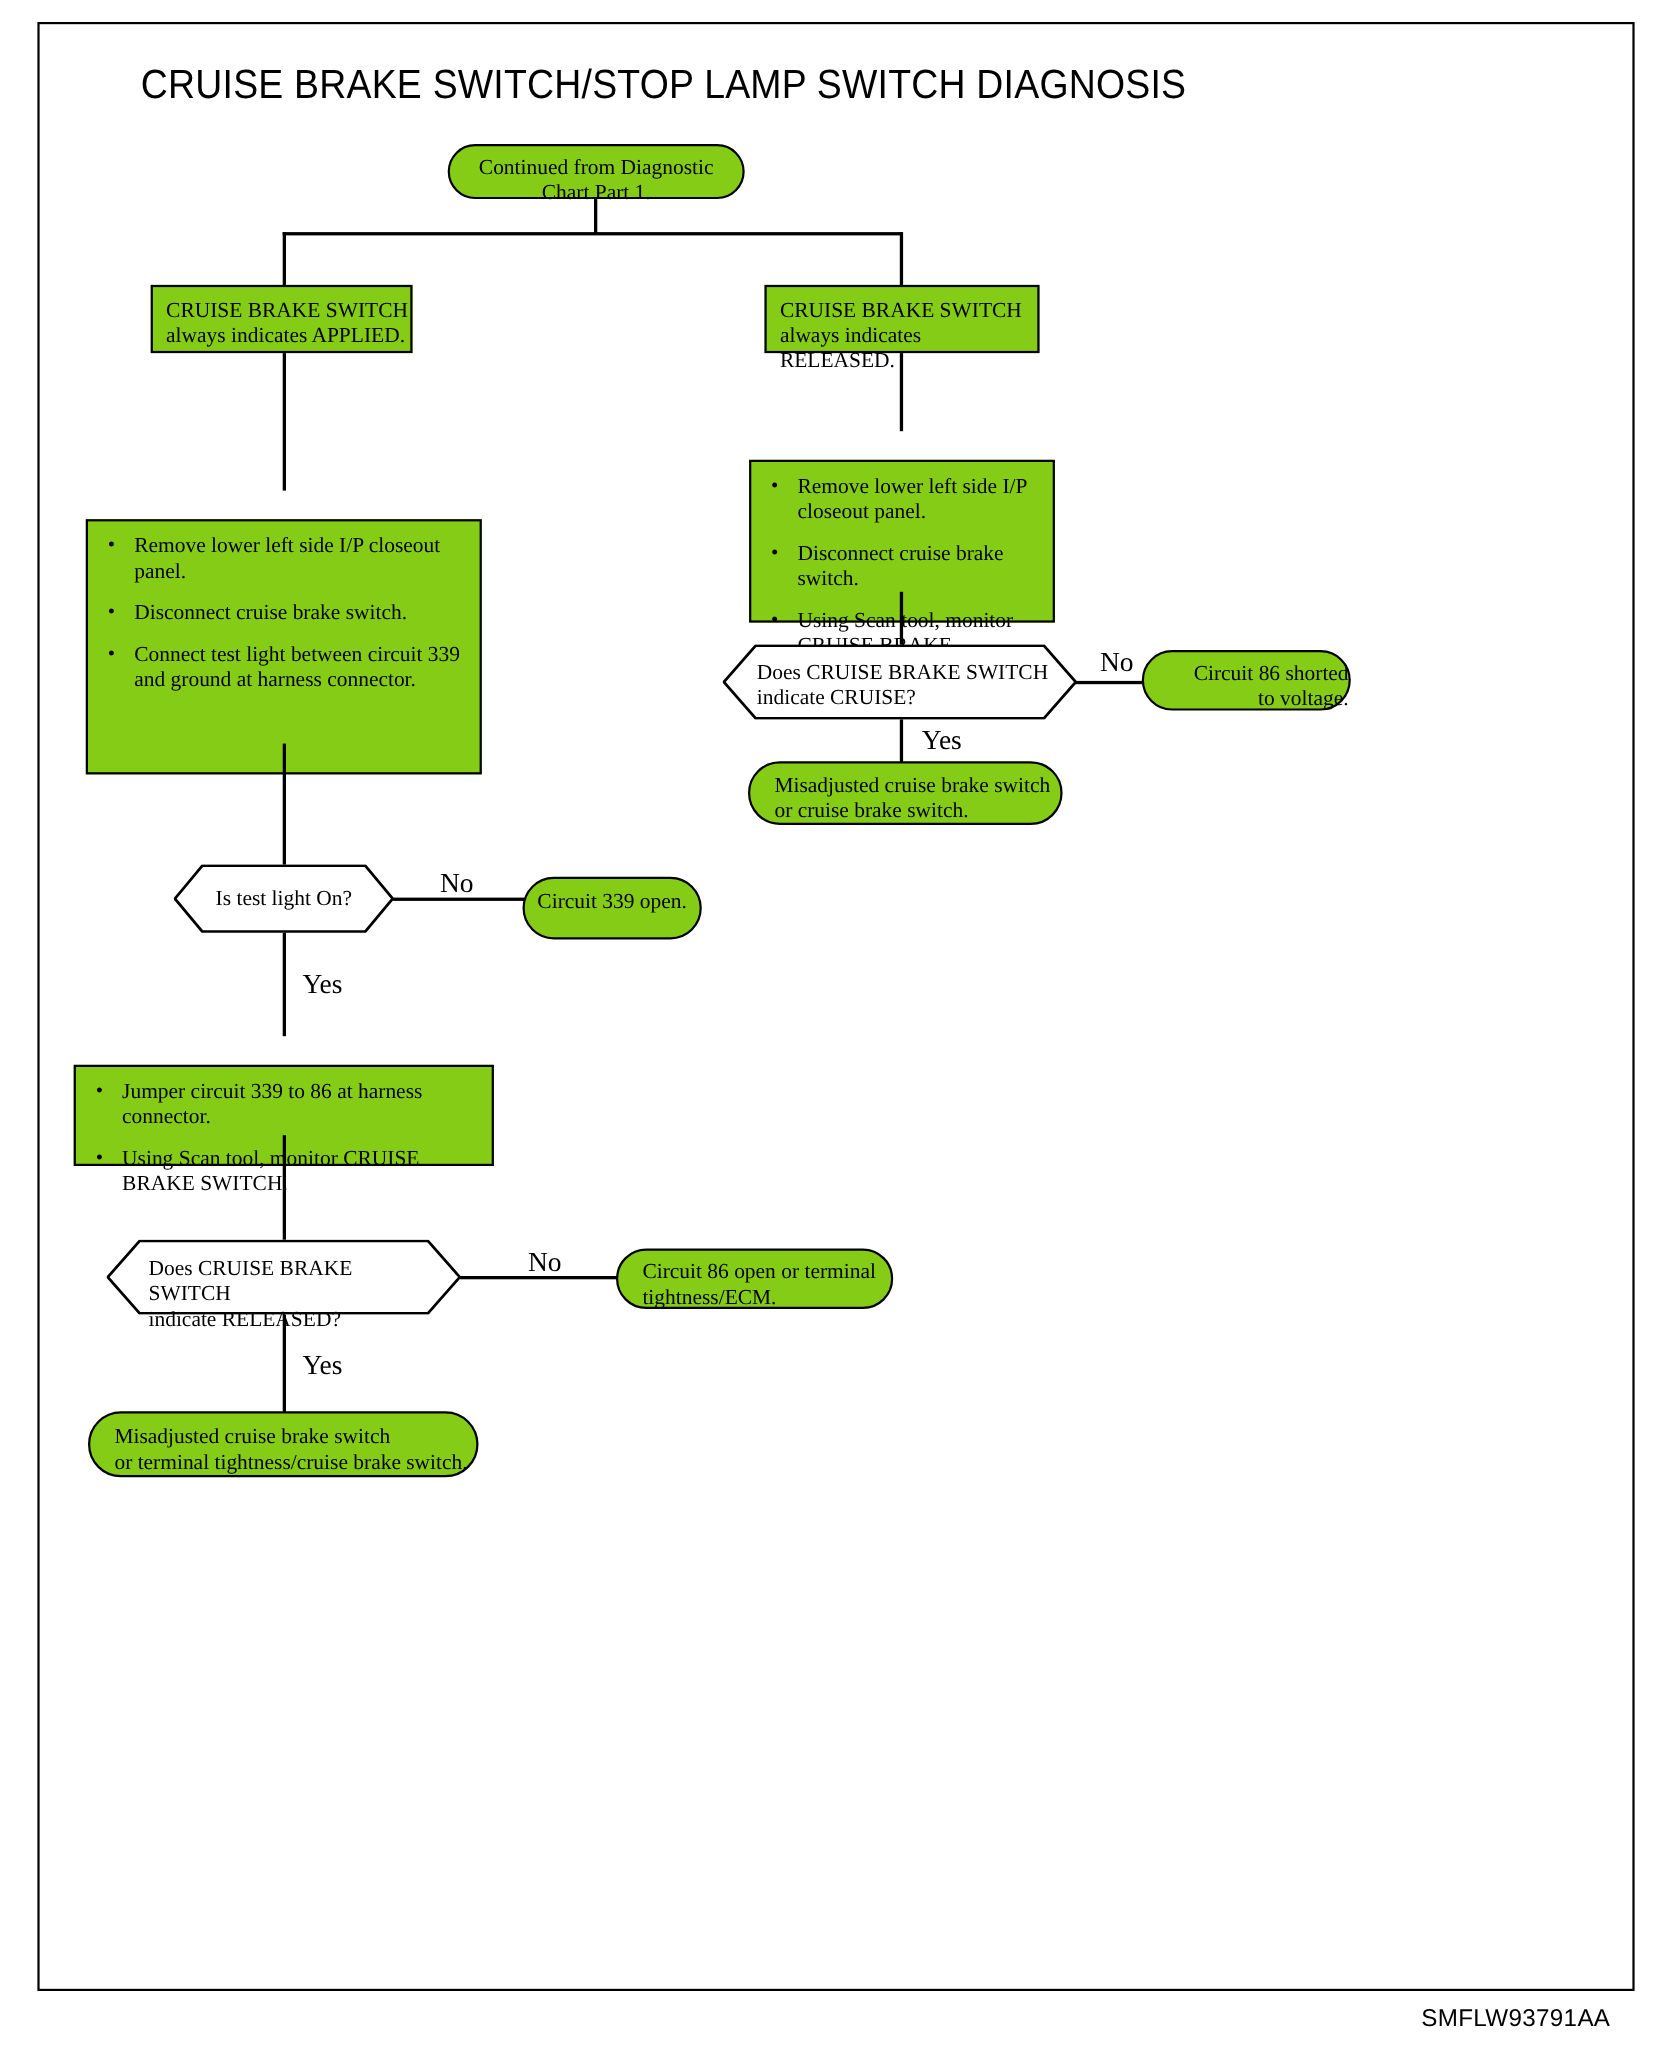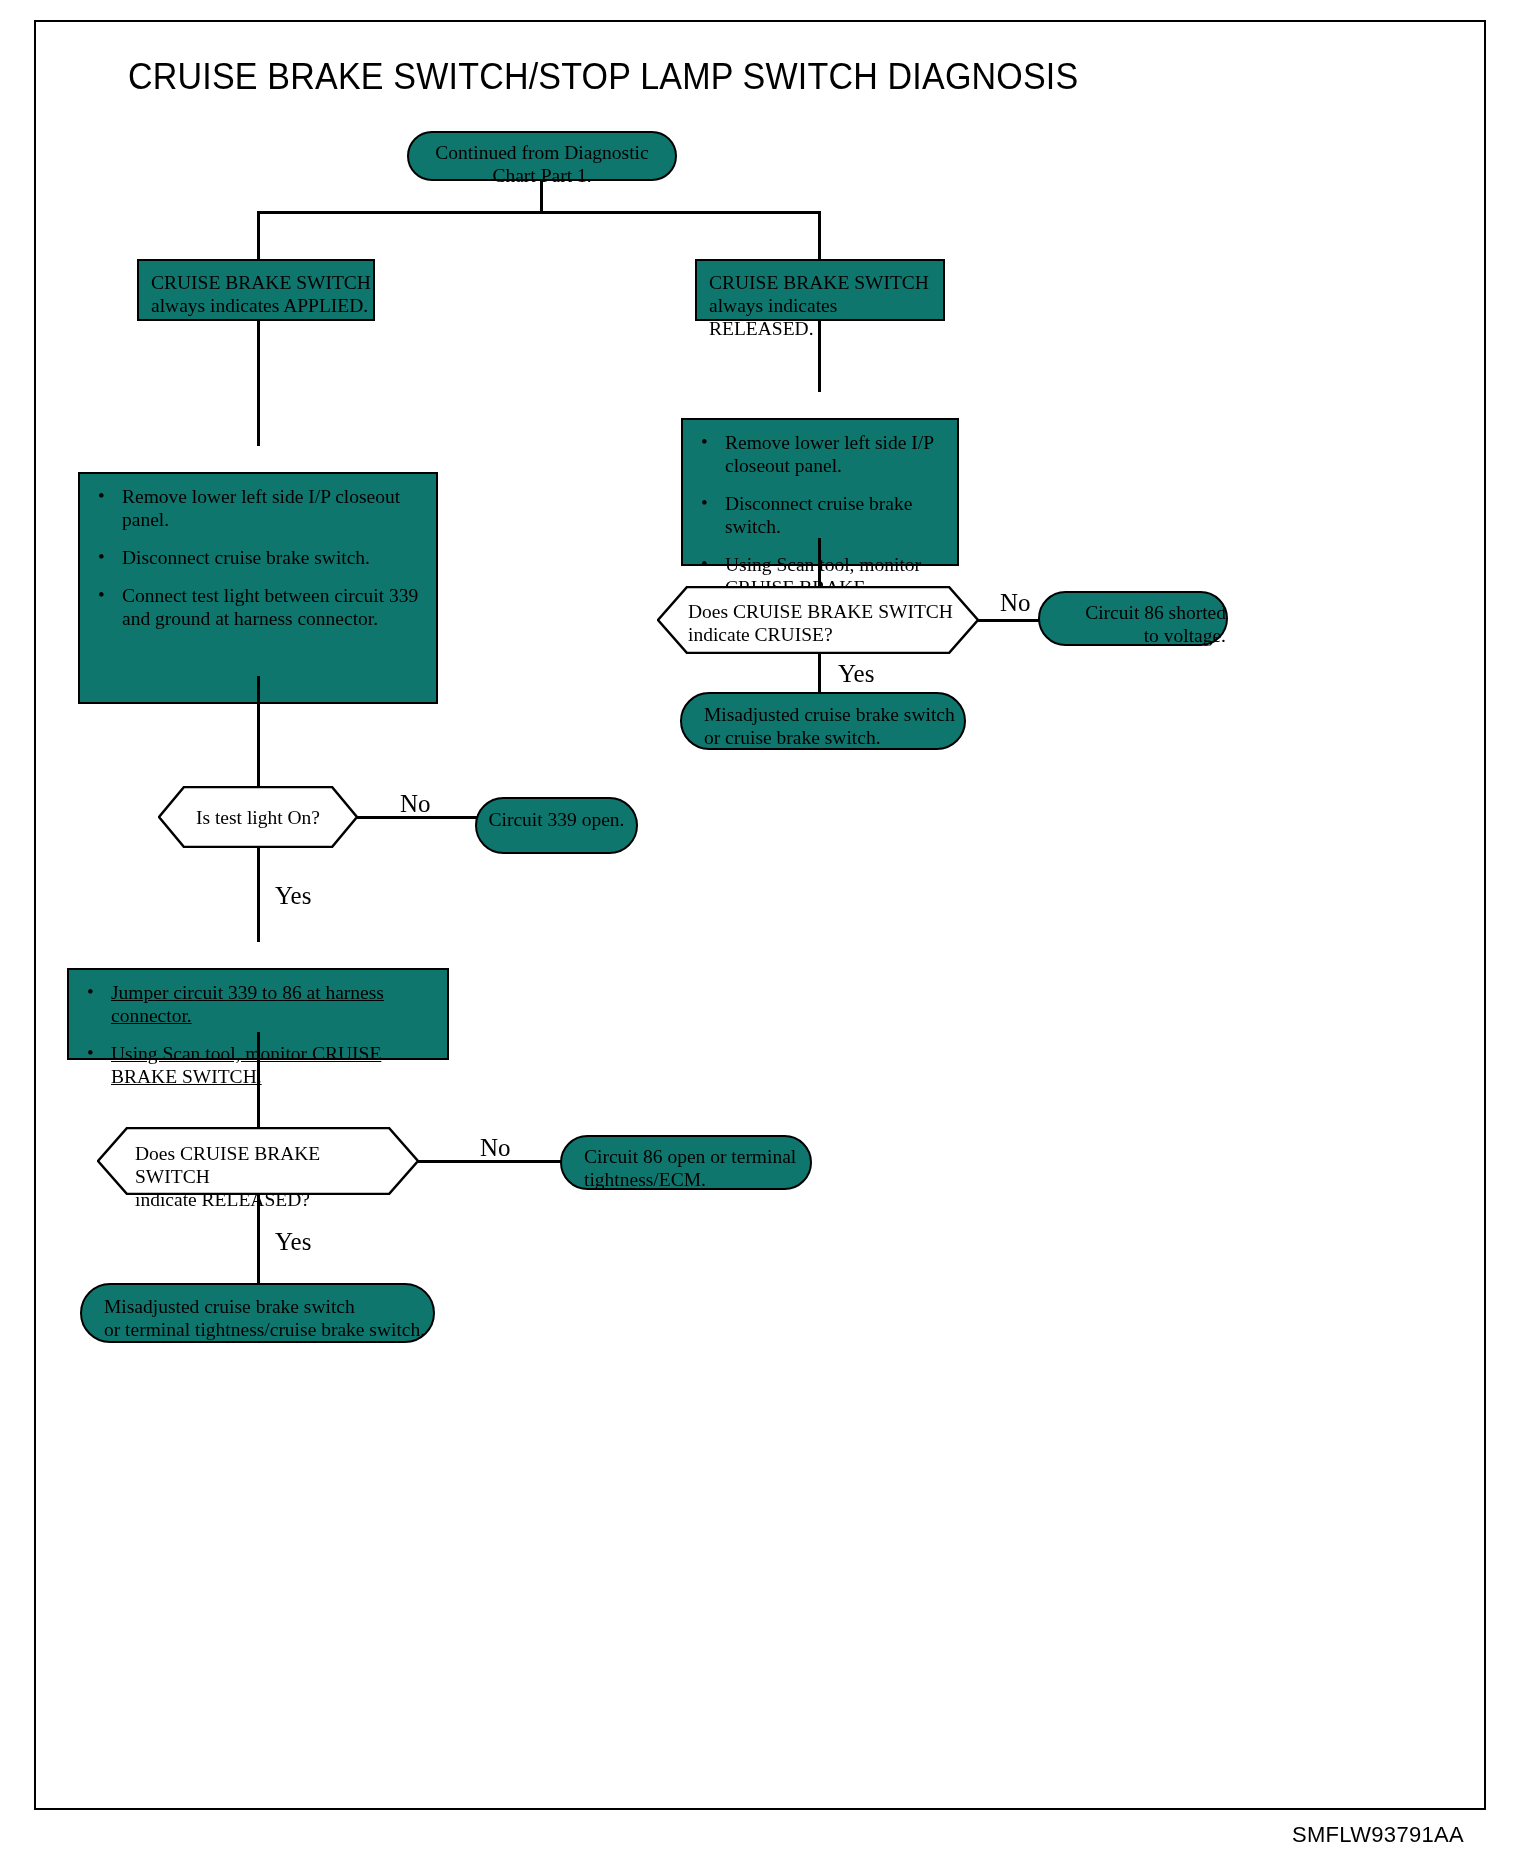--- a/index.html
+++ b/index.html
@@ -1,21 +1,21 @@
 <!DOCTYPE html>
 <html><head>
 <meta charset="utf-8">
 <style>
   html,body{margin:0;padding:0;background:#ffffff;}
   body{width:1520px;height:1868px;position:relative;font-family:"Liberation Serif",serif;color:#000;}
   #page{position:absolute;inset:0;}
   .frame{position:absolute;left:34px;top:20px;width:1452px;height:1790px;border:2px solid #000;box-sizing:border-box;}
   .title{position:absolute;left:128px;top:56px;width:1100px;font-family:"Liberation Sans",sans-serif;
          font-size:37px;letter-spacing:.2px;font-weight:400;transform:scaleX(.92);transform-origin:left center;white-space:nowrap;}
-  .node{position:absolute;box-sizing:border-box;background:#0f766e;}
+  .node{position:absolute;box-sizing:border-box;background:#84cc16;}
   .rect{border:2.5px solid #000;}
   .term{border:2.5px solid #000;border-radius:30px;}
   .txt{font-size:19.5px;line-height:23px;}
   .ctr{text-align:center;}
   .bullets{list-style:none;margin:0;padding:0;}
   .bullets li{position:relative;padding-left:30px;margin-bottom:15px;font-size:19.5px;line-height:23px;}
   .bullets li:last-child{margin-bottom:0;}
   .bullets li:before{content:"\2022";position:absolute;left:6px;top:-1px;font-size:19px;}
   .hex{position:absolute;}
   .hex svg{display:block;}
@@ -73,21 +73,21 @@
 
   <div class="line h" style="left:357px;top:816px;width:120px;"></div>
   <div class="lbl" style="left:400px;top:790px;">No</div>
   <div class="node term ctr" style="left:475px;top:797px;width:163px;height:57px;padding-top:9px;">
     <div class="txt">Circuit 339 open.</div>
   </div>
 
   <div class="line v" style="left:257px;top:848px;height:94px;"></div>
   <div class="lbl" style="left:275px;top:882px;">Yes</div>
 
-  <div class="node rect pad" style="left:67px;top:940px;width:382px;height:92px;text-decoration:underline;">
+  <div class="node rect pad" style="left:67px;top:940px;width:382px;height:92px;">
     <ul class="bullets">
       <li>Jumper circuit 339 to 86 at harness connector.</li>
       <li>Using Scan tool, monitor CRUISE BRAKE SWITCH.</li>
     </ul>
   </div>
   <div class="line v" style="left:257px;top:1032px;height:95px;"></div>
 
   <div class="hex" style="left:97px;top:1127px;width:322px;height:68px;">
     <svg width="322" height="68" viewBox="0 0 322 68">
       <polygon points="30,1 292,1 321,34 292,67 30,67 1,34" fill="#ffffff" stroke="#000000" stroke-width="2.5"></polygon>

